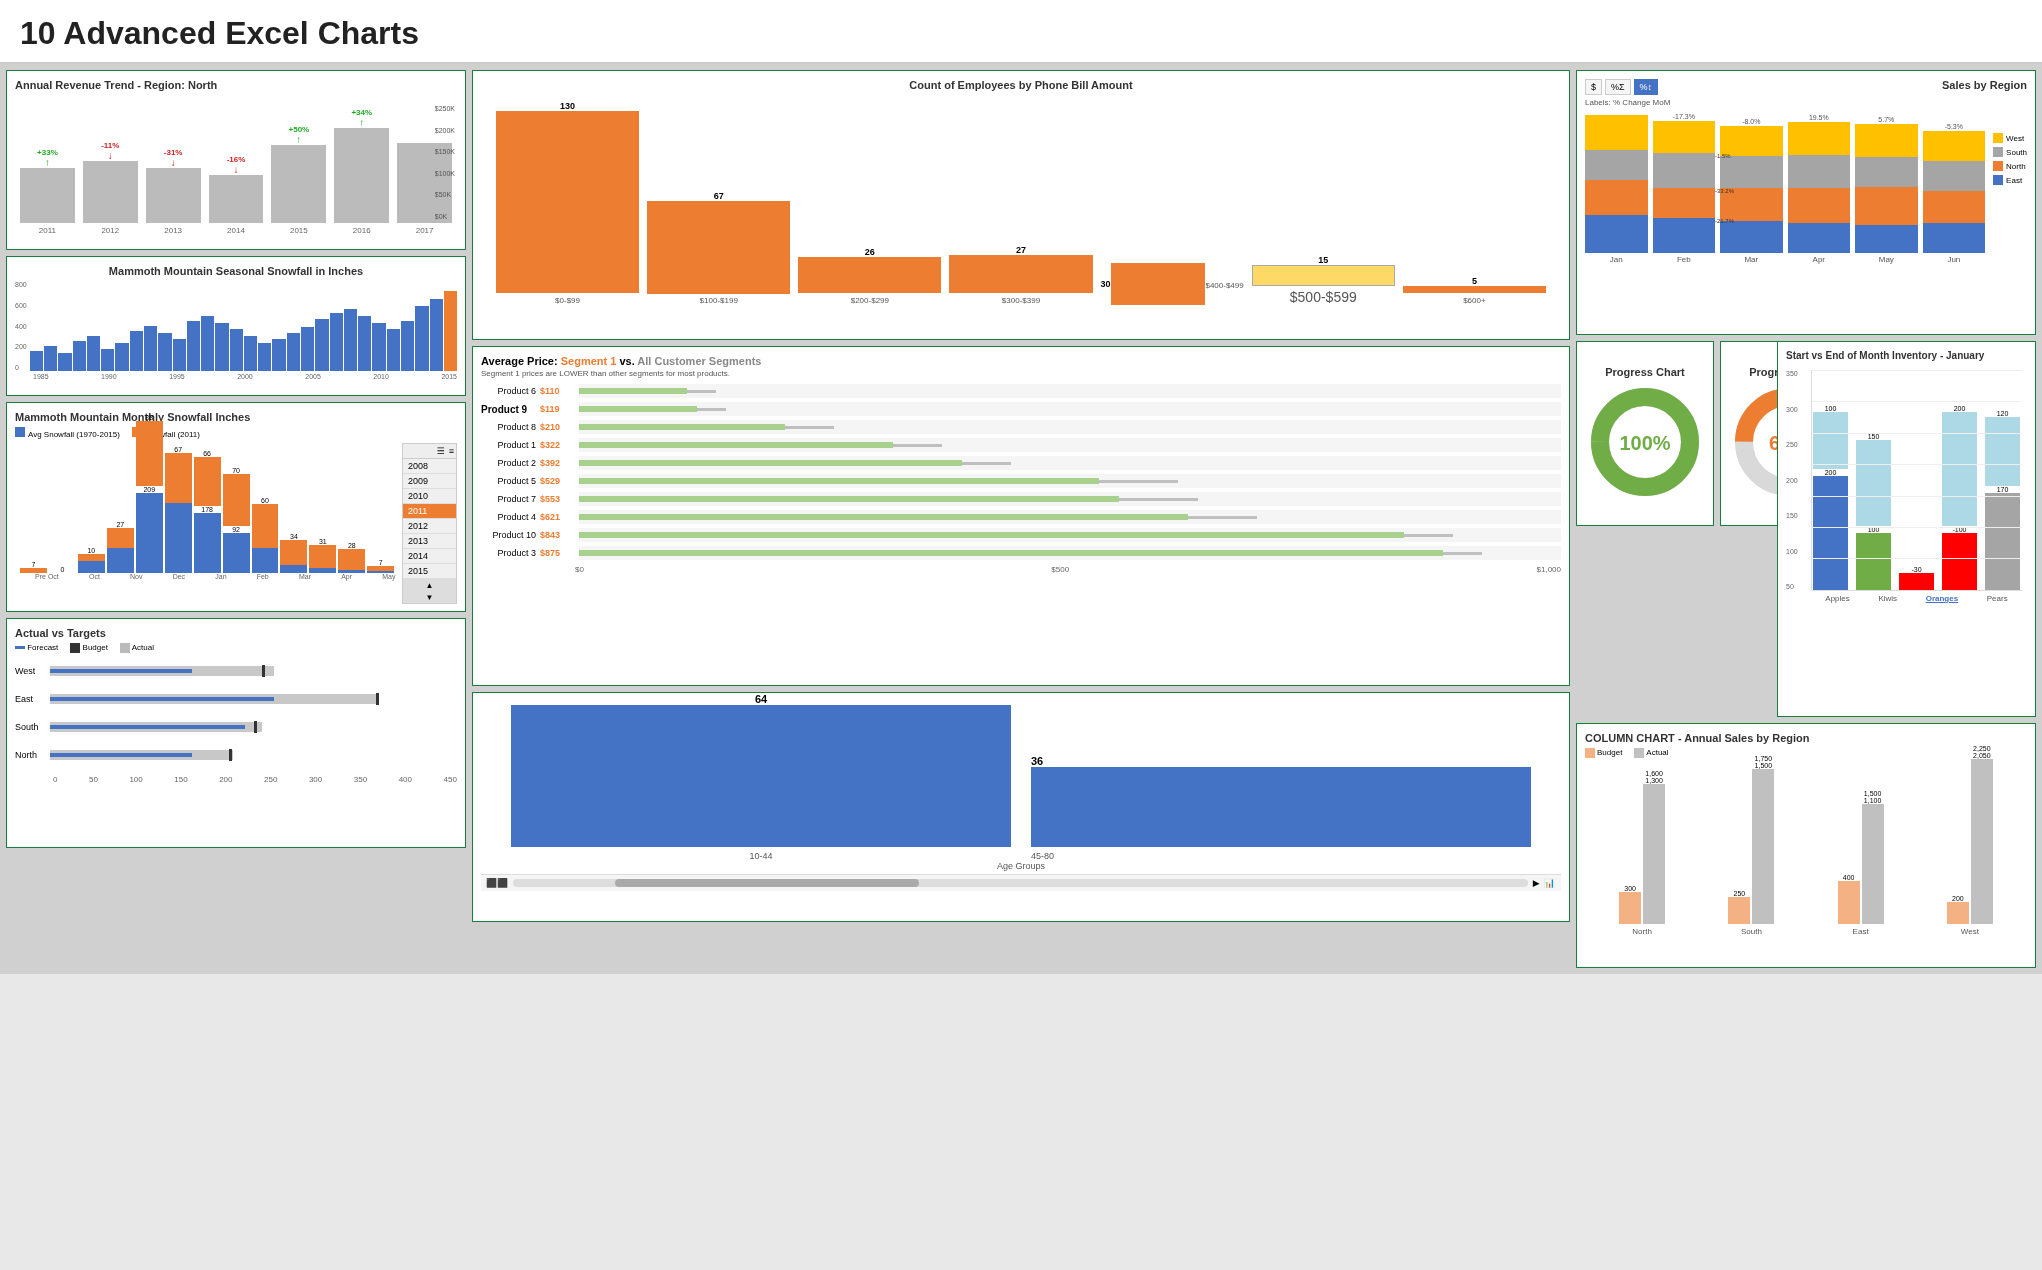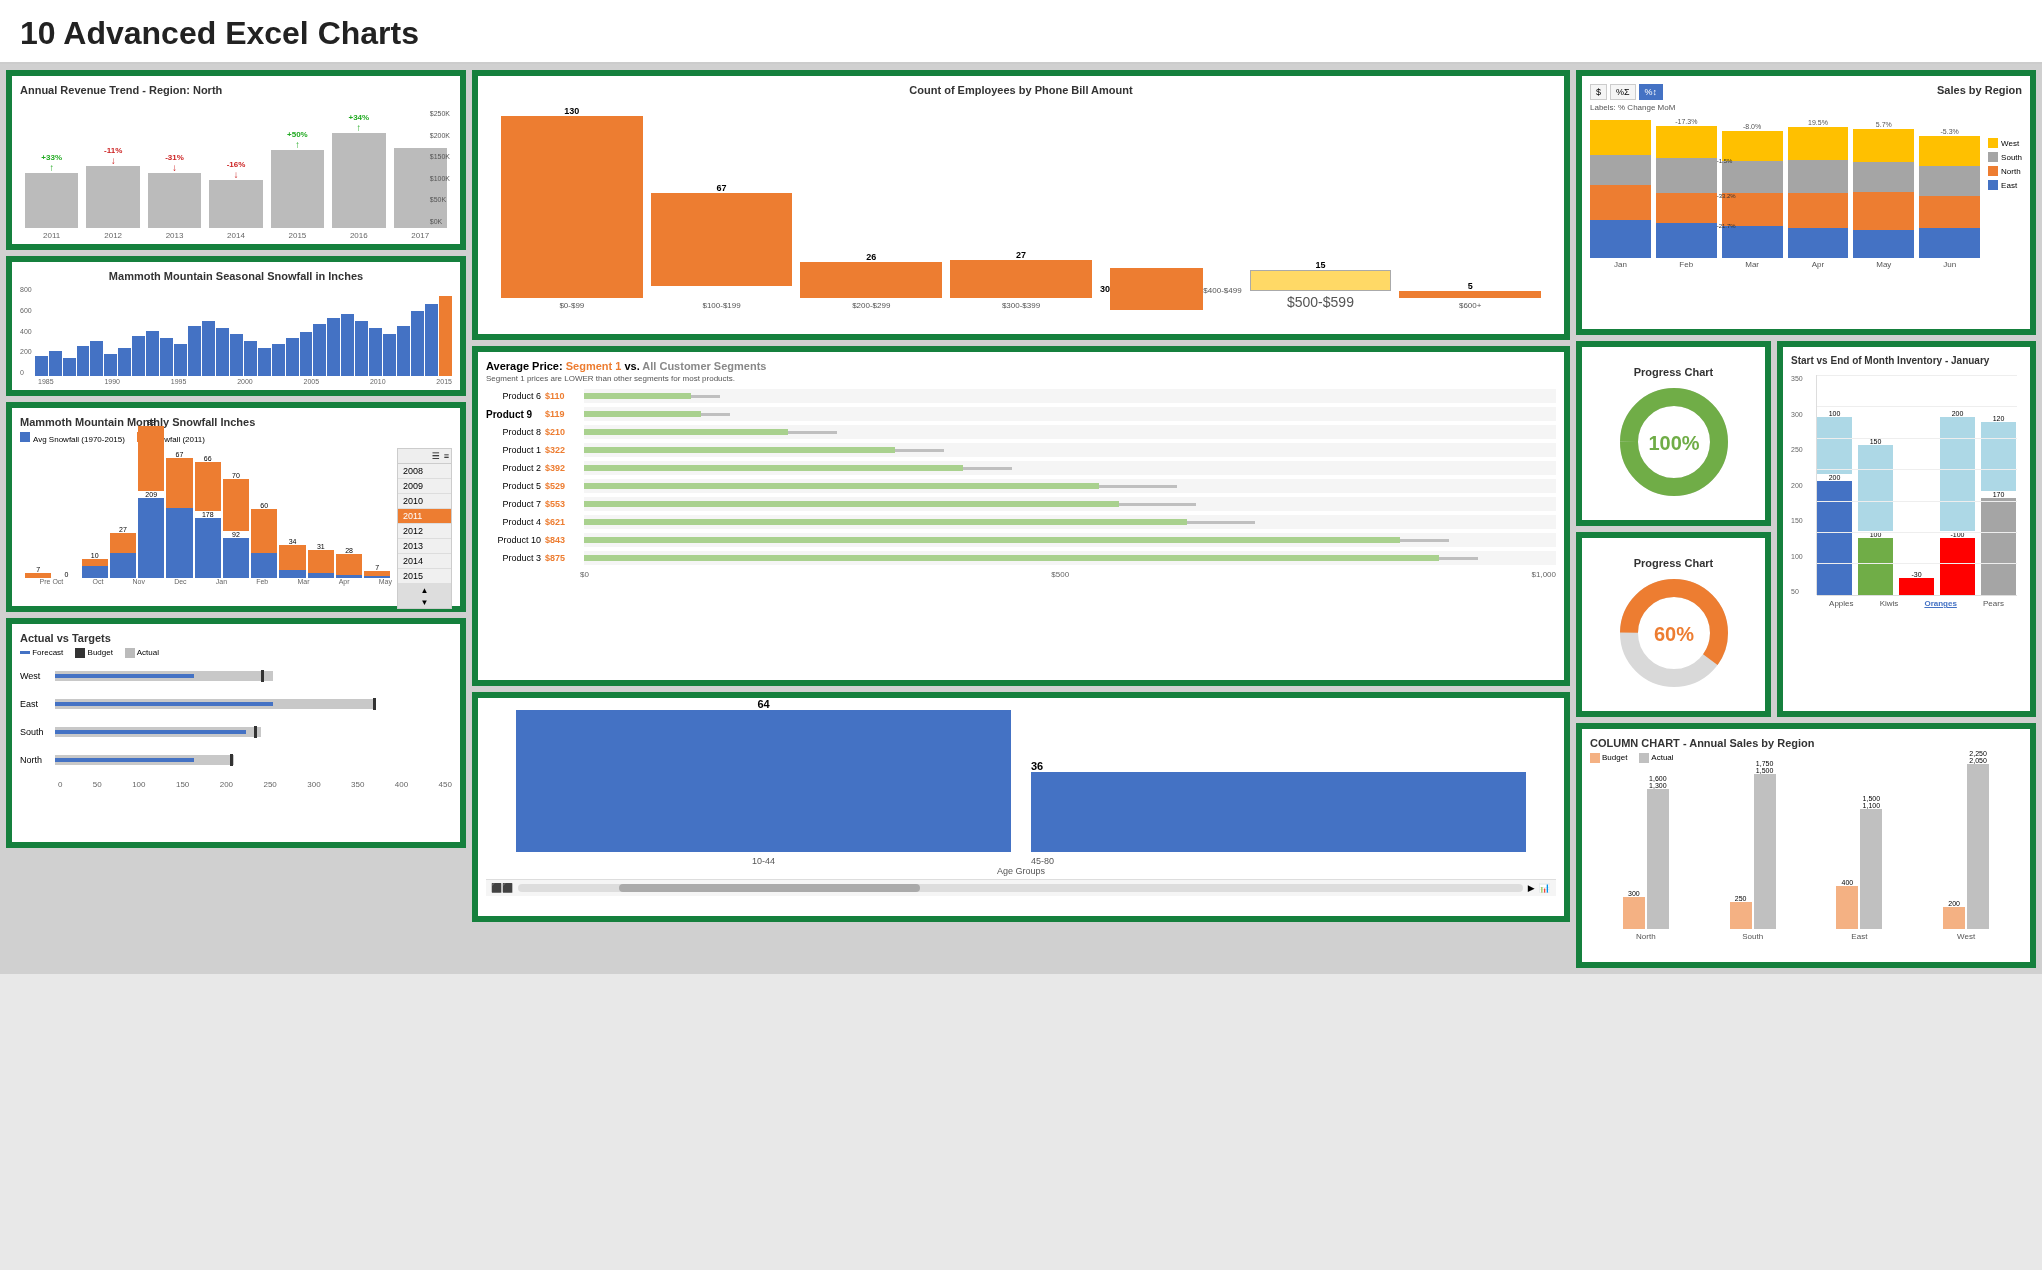--- a/index.html
+++ b/index.html
@@ -3,21 +3,21 @@
   <meta charset="utf-8">
   <style>
     * { box-sizing: border-box; margin: 0; padding: 0; }
     body { background: #e8e8e8; font-family: 'Segoe UI', Arial, sans-serif; font-size: 11px; }
     
     .page-header { background: white; padding: 15px 20px 10px; border-bottom: 2px solid #ccc; }
     .page-header h1 { font-size: 32px; font-weight: 900; color: #222; }
     
     .dashboard { display: grid; grid-template-columns: 460px 1fr 460px; gap: 6px; padding: 6px; background: #d0d0d0; }
     
-    .chart-card { background: white; border: 6px solid #15803d; padding: 8px; position: relative; }
+    .chart-card { background: white; border: 1px solid #15803d; padding: 8px; position: relative; }
     
     
     .left-col { display: flex; flex-direction: column; gap: 6px; }
     
     
     .mid-col { display: flex; flex-direction: column; gap: 6px; }
     
     
     .right-col { display: flex; flex-direction: column; gap: 6px; }
     
@@ -369,21 +369,21 @@
 
         <div style="display:flex; flex-direction:column; align-items:center; flex:1;">
           <span style="font-size:9px; font-weight:bold;">130</span>
           <div style="background:#ed7d31; width:100%; height:182px;"></div>
           <span style="font-size:8px; color:#555; margin-top:3px;">$0-$99</span>
         </div>
 
         <div style="display:flex; flex-direction:column; align-items:center; flex:1;">
           <span style="font-size:9px; font-weight:bold;">67</span>
           <div style="background:#ed7d31; width:100%; height:93px;"></div>
-          <span style="font-size:8px; color:#555; margin-top:15px;">$100-$199</span>
+          <span style="font-size:8px; color:#555; margin-top:2px;">$100-$199</span>
         </div>
 
         <div style="display:flex; flex-direction:column; align-items:center; flex:1;">
           <span style="font-size:9px; font-weight:bold;">26</span>
           <div style="background:#ed7d31; width:100%; height:36px;"></div>
           <span style="font-size:8px; color:#555; margin-top:3px;">$200-$299</span>
         </div>
 
         <div style="display:flex; flex-direction:column; align-items:center; flex:1;">
           <span style="font-size:9px; font-weight:bold;">27</span>
@@ -655,21 +655,21 @@
           <div style="display:flex; align-items:center; gap:3px;">
             <div style="width:10px; height:10px; background:#4472c4;"></div>
             <span>East</span>
           </div>
         </div>
       </div>
     </div>
 
     <div style="display:flex; gap:6px;">
 
-      <div style="display:flex; flex-direction:column; gap:6px; width:195px;">
+      <div style="display:flex; flex-direction:row; gap:6px; width:195px;">
 
         <div class="chart-card" style="height:185px; display:flex; flex-direction:column; align-items:center; justify-content:center;">
           <div class="chart-title">Progress Chart</div>
           <svg width="120" height="120" viewBox="0 0 120 120">
             <circle cx="60" cy="60" r="45" fill="none" stroke="#d9d9d9" stroke-width="18"></circle>
             <circle cx="60" cy="60" r="45" fill="none" stroke="#70ad47" stroke-width="18" stroke-dasharray="282.74 0" stroke-dashoffset="70.69" transform="rotate(-90 60 60)"></circle>
             <text x="60" y="68" text-anchor="middle" fill="#70ad47" font-size="20" font-weight="bold">100%</text>
           </svg>
         </div>
 

